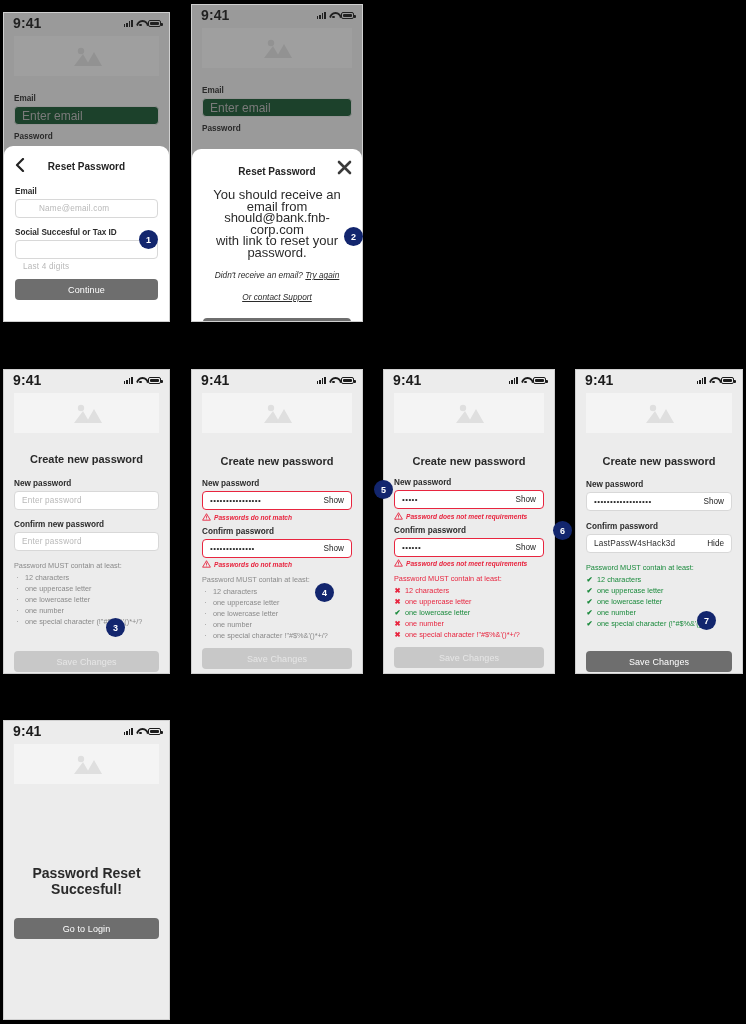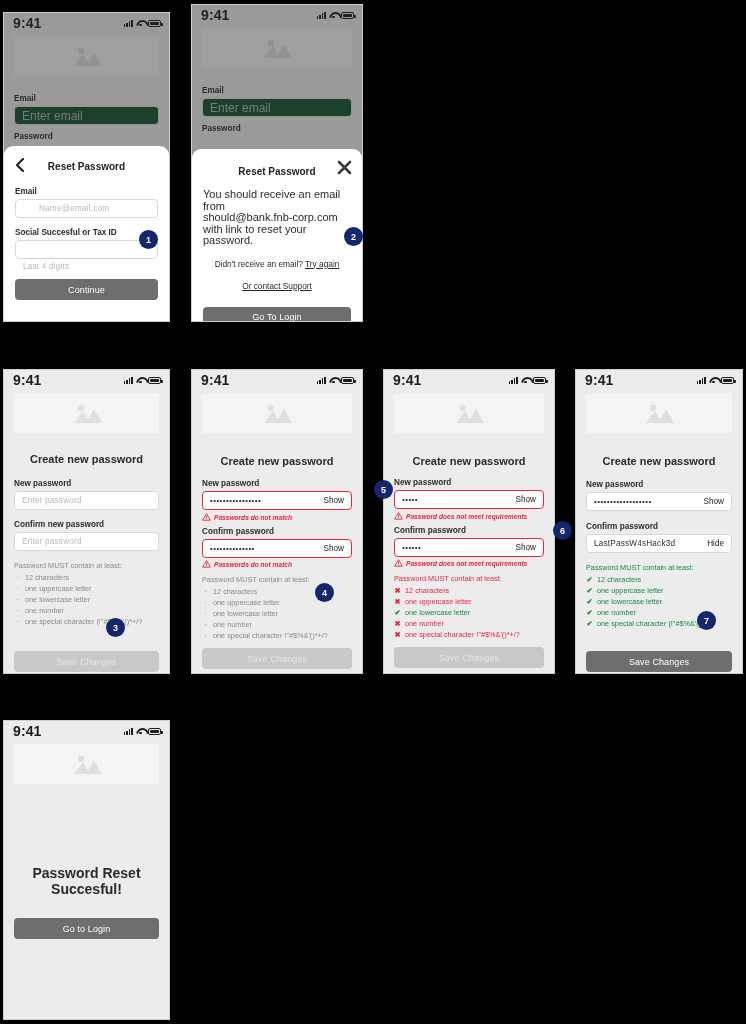--- a/index.html
+++ b/index.html
@@ -92,22 +92,22 @@
   .dim { position: absolute; inset: 0; background: rgba(40,40,40,.42); }
   .modal {
     position: absolute; left: 0; right: 0; bottom: 0;
     background: #fff; border-radius: 9px 9px 0 0;
     padding: 12px 11px 13px 11px;
   }
   .modal-head { position: relative; height: 16px; display: flex; align-items: center; justify-content: center; }
   .modal-title { font-size: 10px; font-weight: bold; color: #232323; }
   .back-ic { position: absolute; left: 0; top: 0px; }
   .close-ic { position: absolute; right: -1px; top: -3px; cursor: pointer; }
-  .modal-body-text { font-size: 11px; color: #2b2b2b; line-height: 11.5px; }
-  .modal-line { text-align: center; font-size: 8.3px; color: #2b2b2b; }
+  .modal-body-text { text-align: center; font-size: 13px; color: #2b2b2b; line-height: 11.5px; }
+  .modal-line { text-align: center; font-size: 8.3px; color: #2b2b2b; font-style: italic; }
   .modal-line a { color: #2b2b2b; text-decoration: underline; }
 
   
   .bg-form { padding: 0 10px; }
   .bg-label { font-size: 8.2px; font-weight: bold; color: #2b2b2b; margin-bottom: 3px; }
   .bg-field { height: 19px; background: #14532d; border: 1px solid #e2e2e2; border-radius: 4px;
               display:flex; align-items:center; padding: 0 7px; font-size: 12px; color: #b5b5b5; }
 
   
   .badge {

